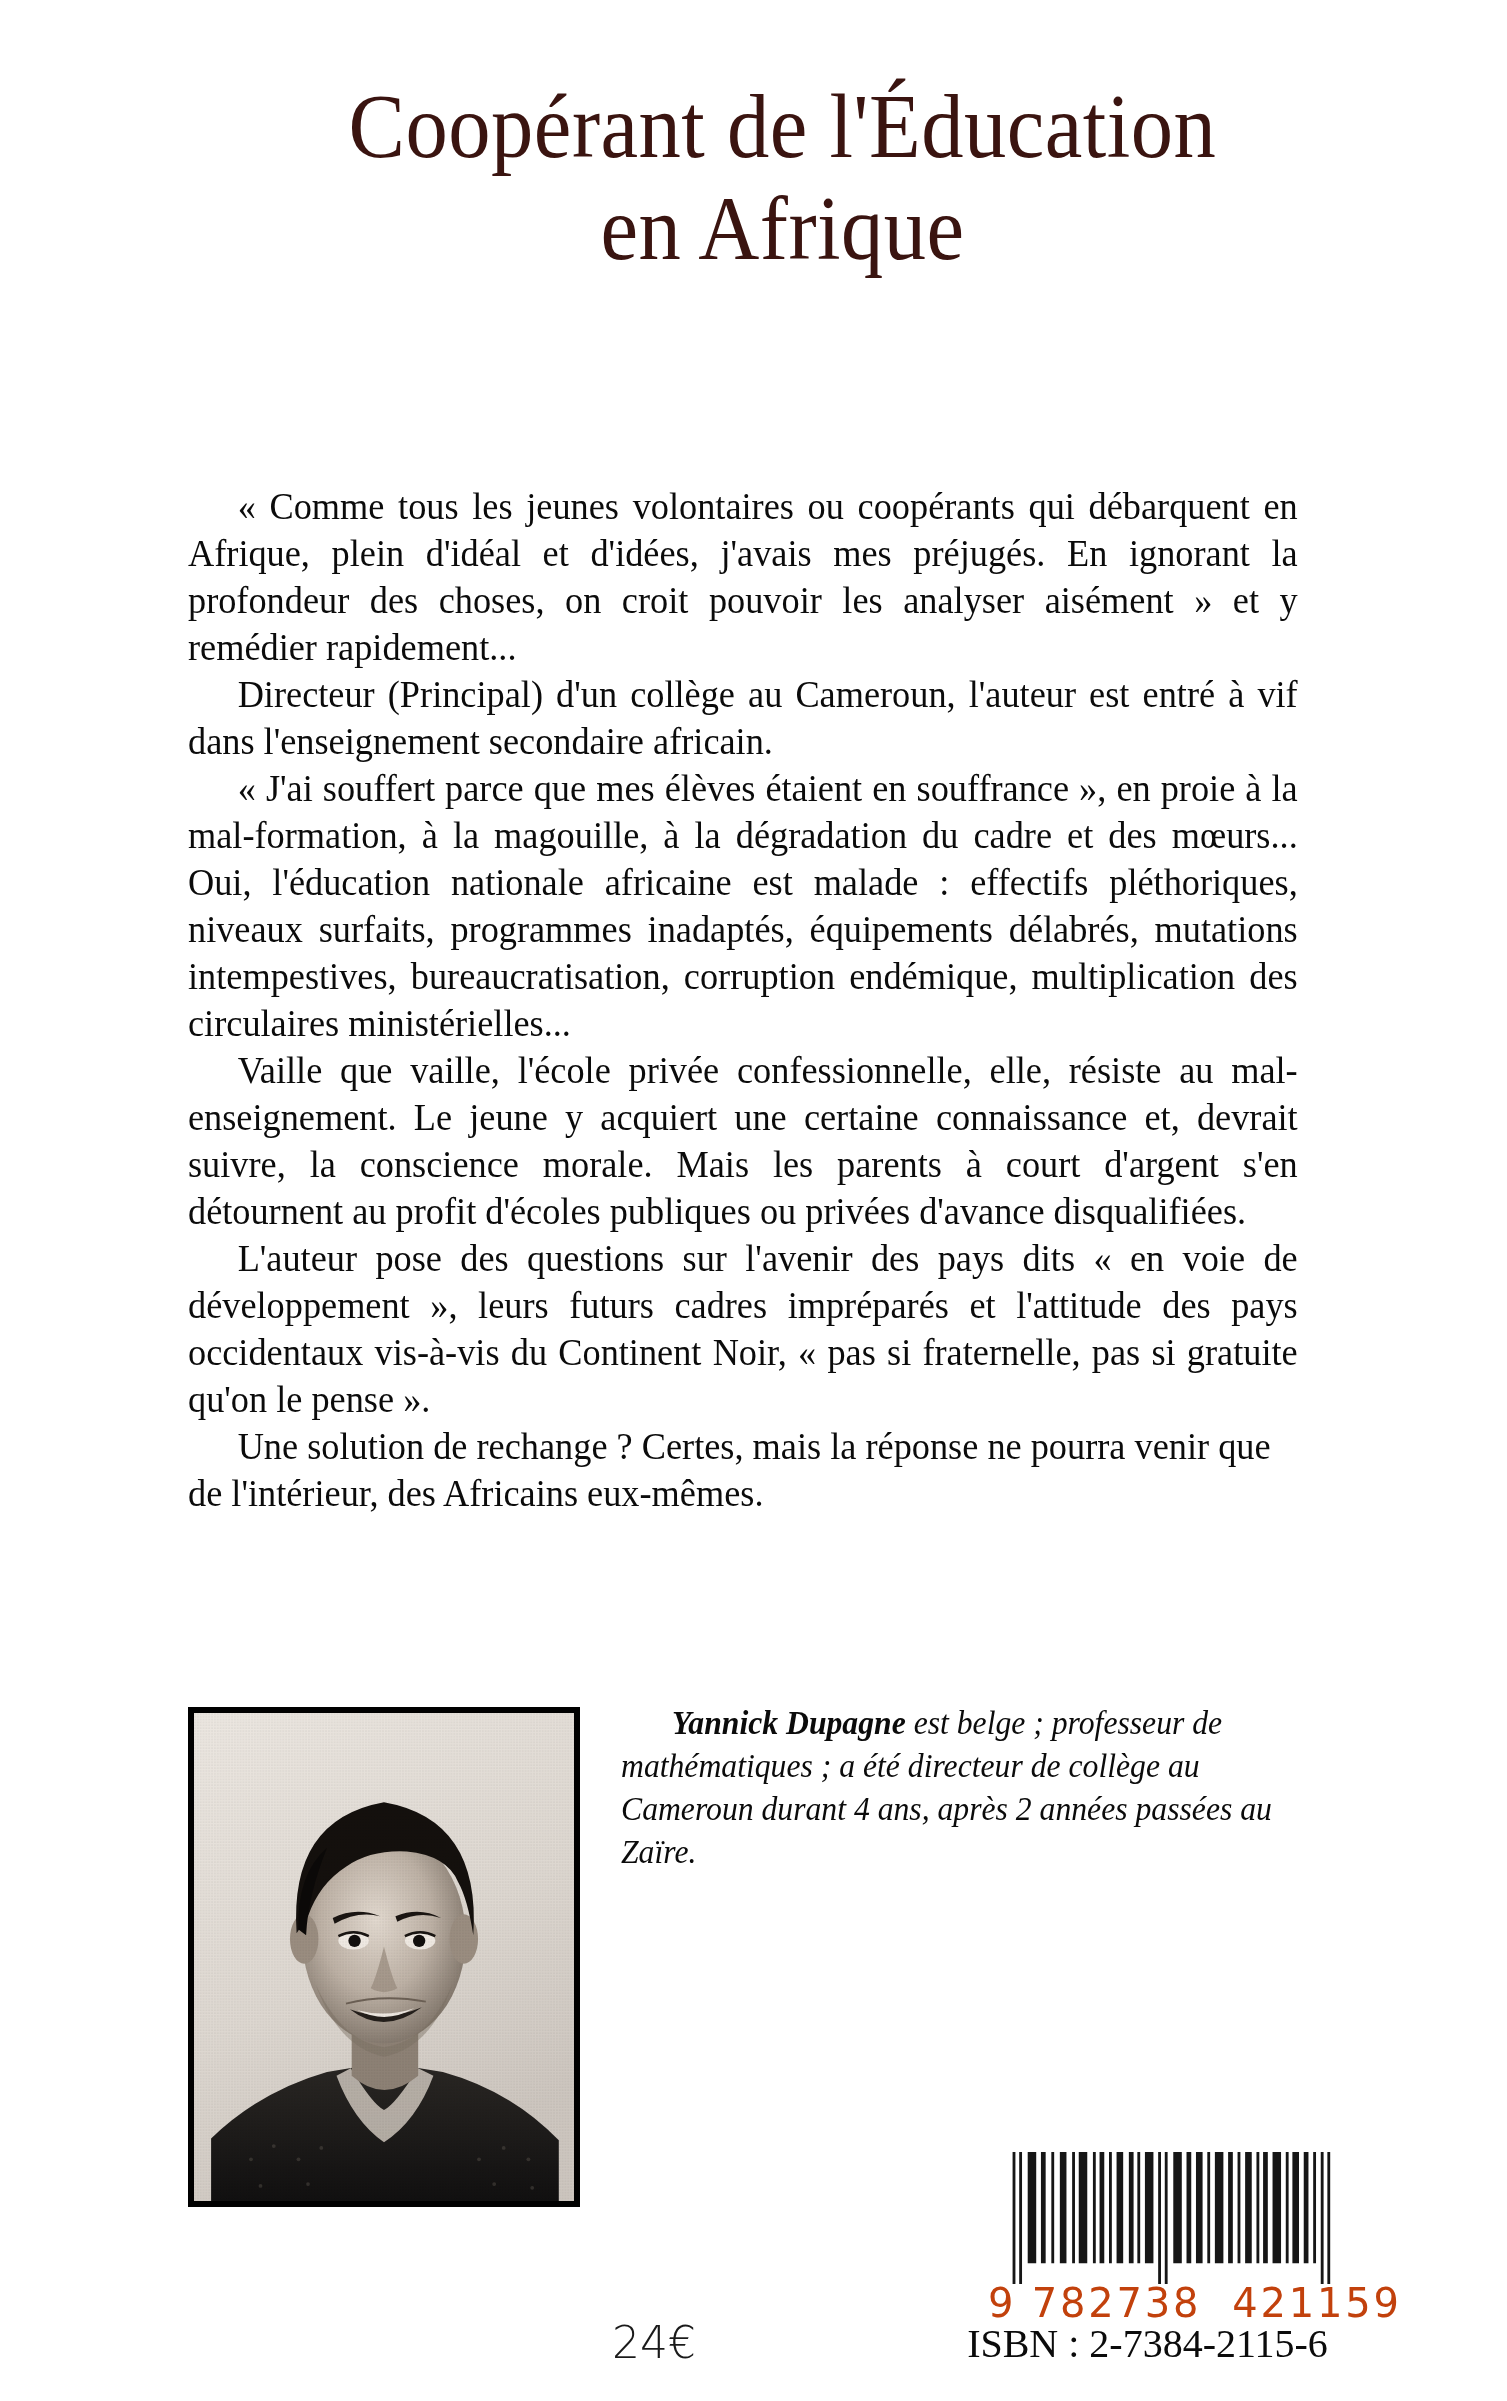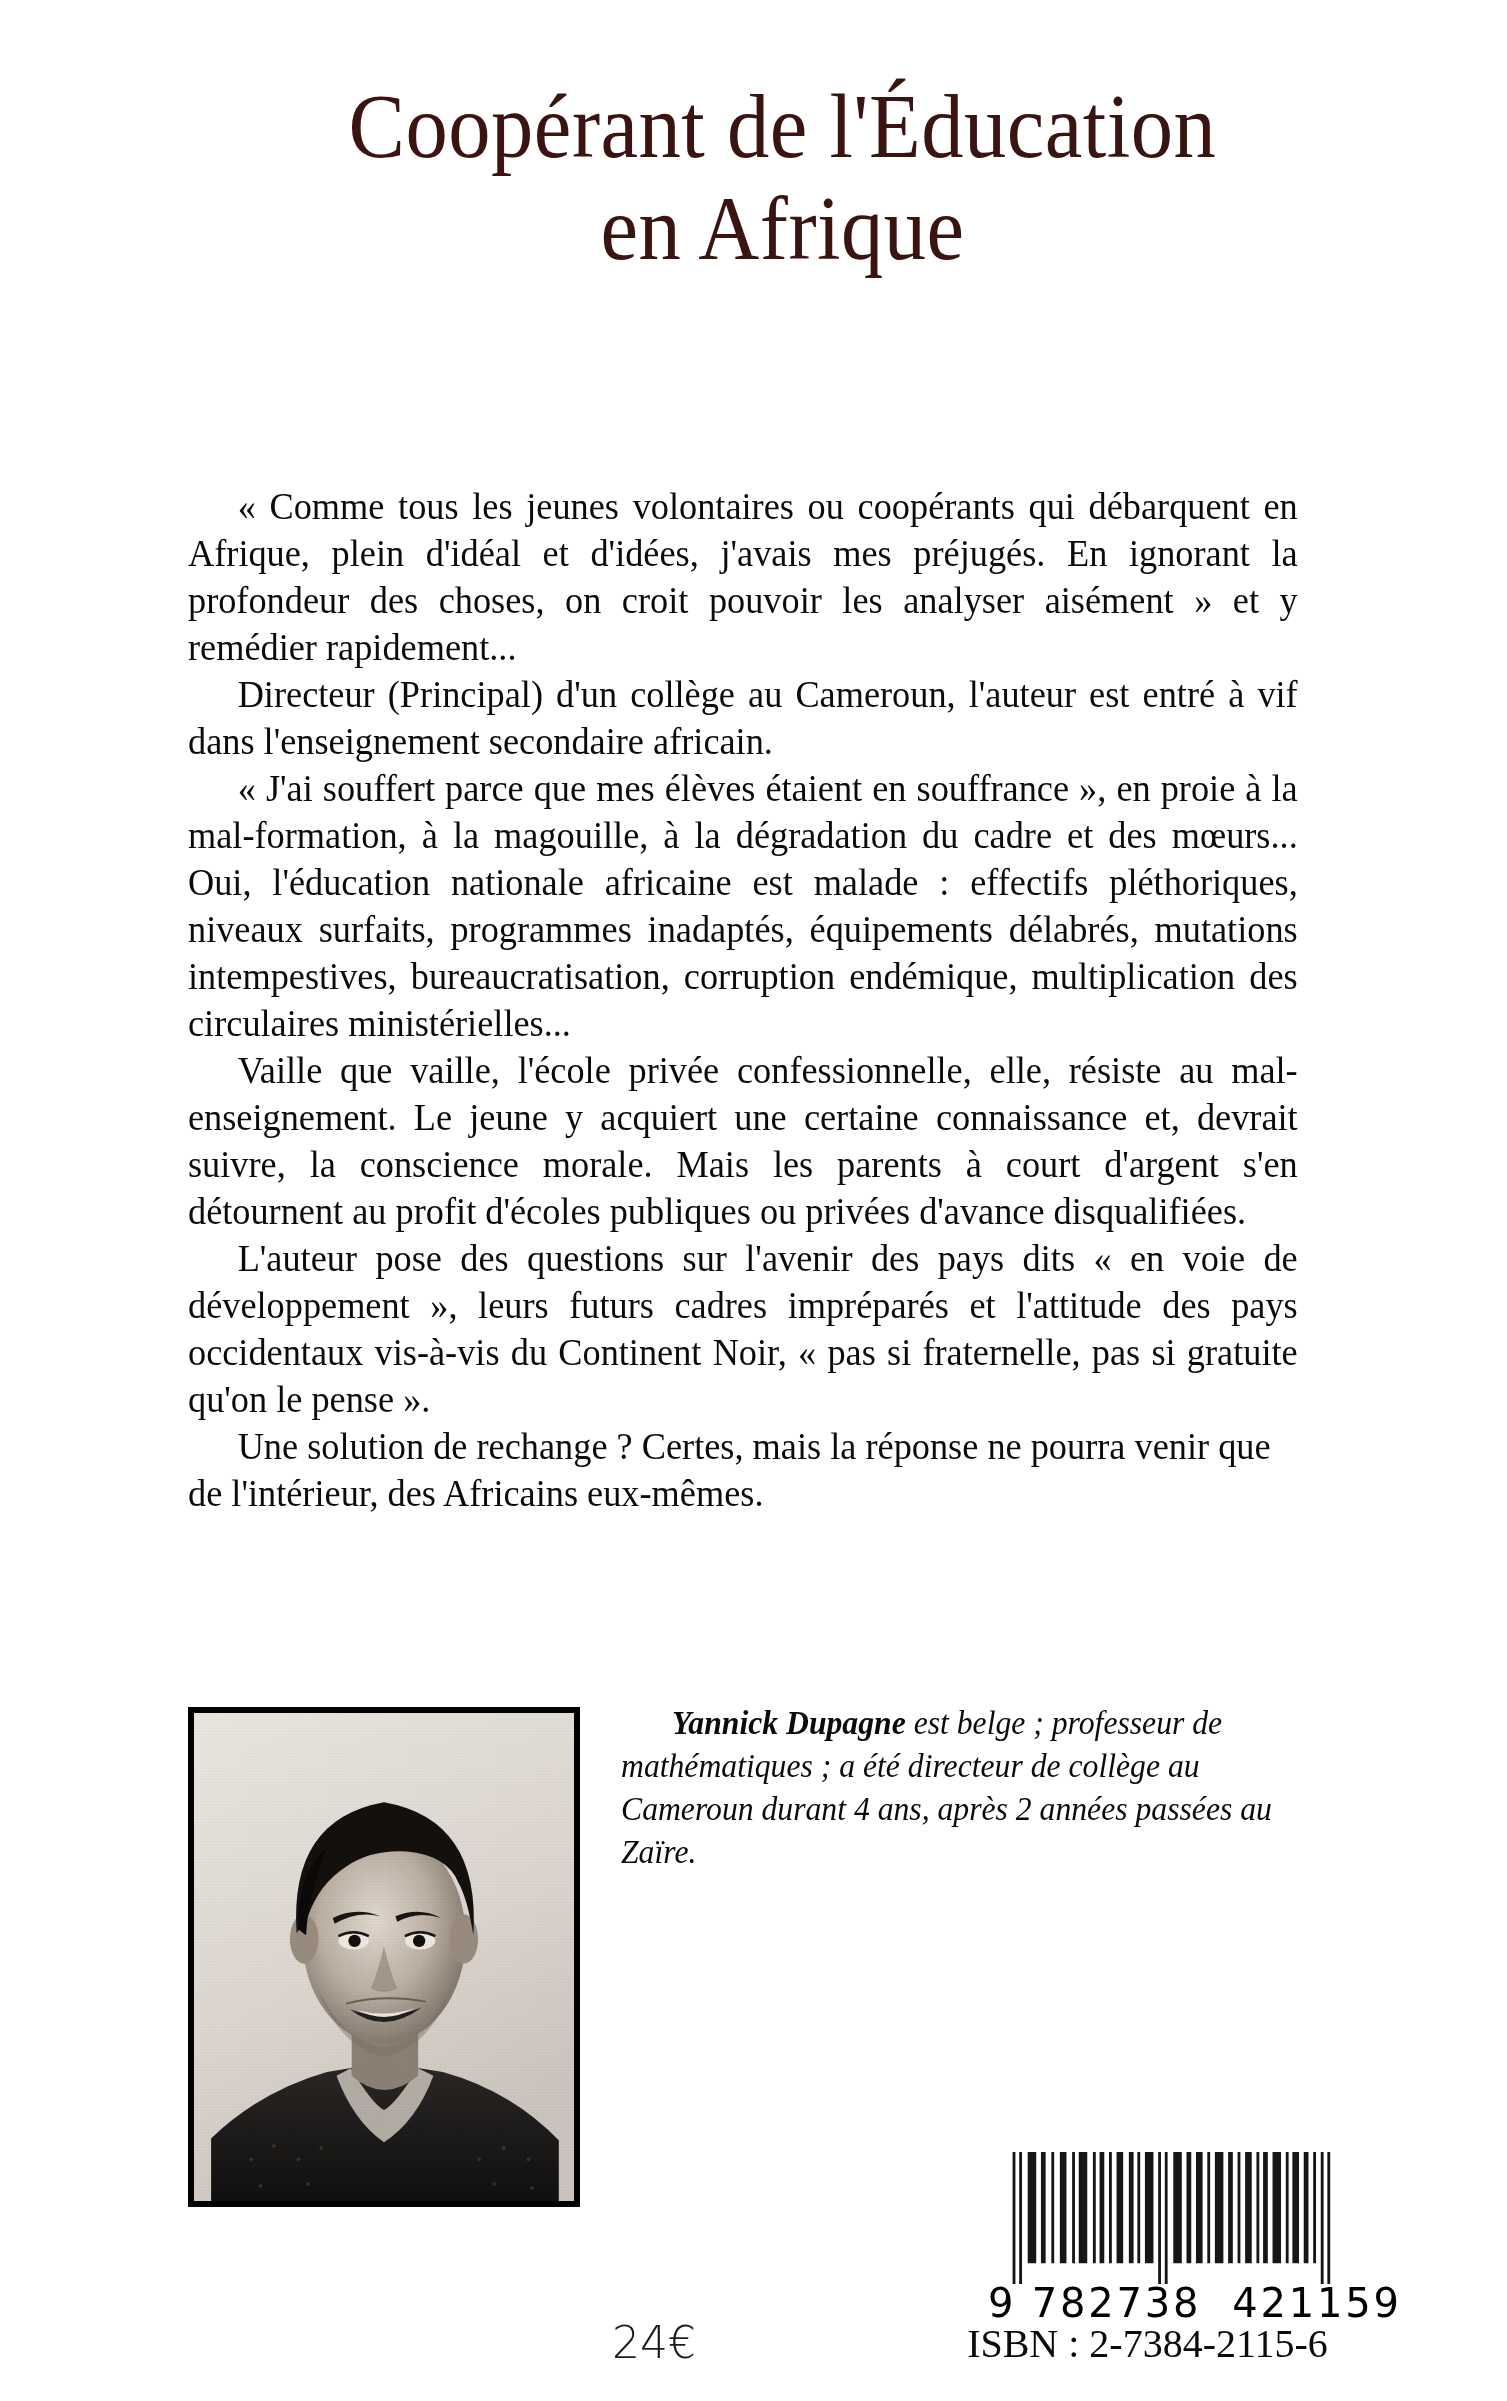--- a/index.html
+++ b/index.html
@@ -96,21 +96,21 @@
     left: 963px;
     top: 2152px;
     width: 363px;
   }
   #barcode-bars { display: block; width: 363px; height: 132px; }
   #barcode-digits {
     width: 363px;
     font-family: "DejaVu Sans", "Liberation Sans", sans-serif;
     font-size: 40px;
     letter-spacing: 2.8px;
-    color: #000000;
+    color: #c2410c;
     text-align: center;
     margin-top: -3.8px;
     white-space: pre;
   }
 
   
   #price {
     position: absolute;
     left: 587px;
     top: 2317px;

